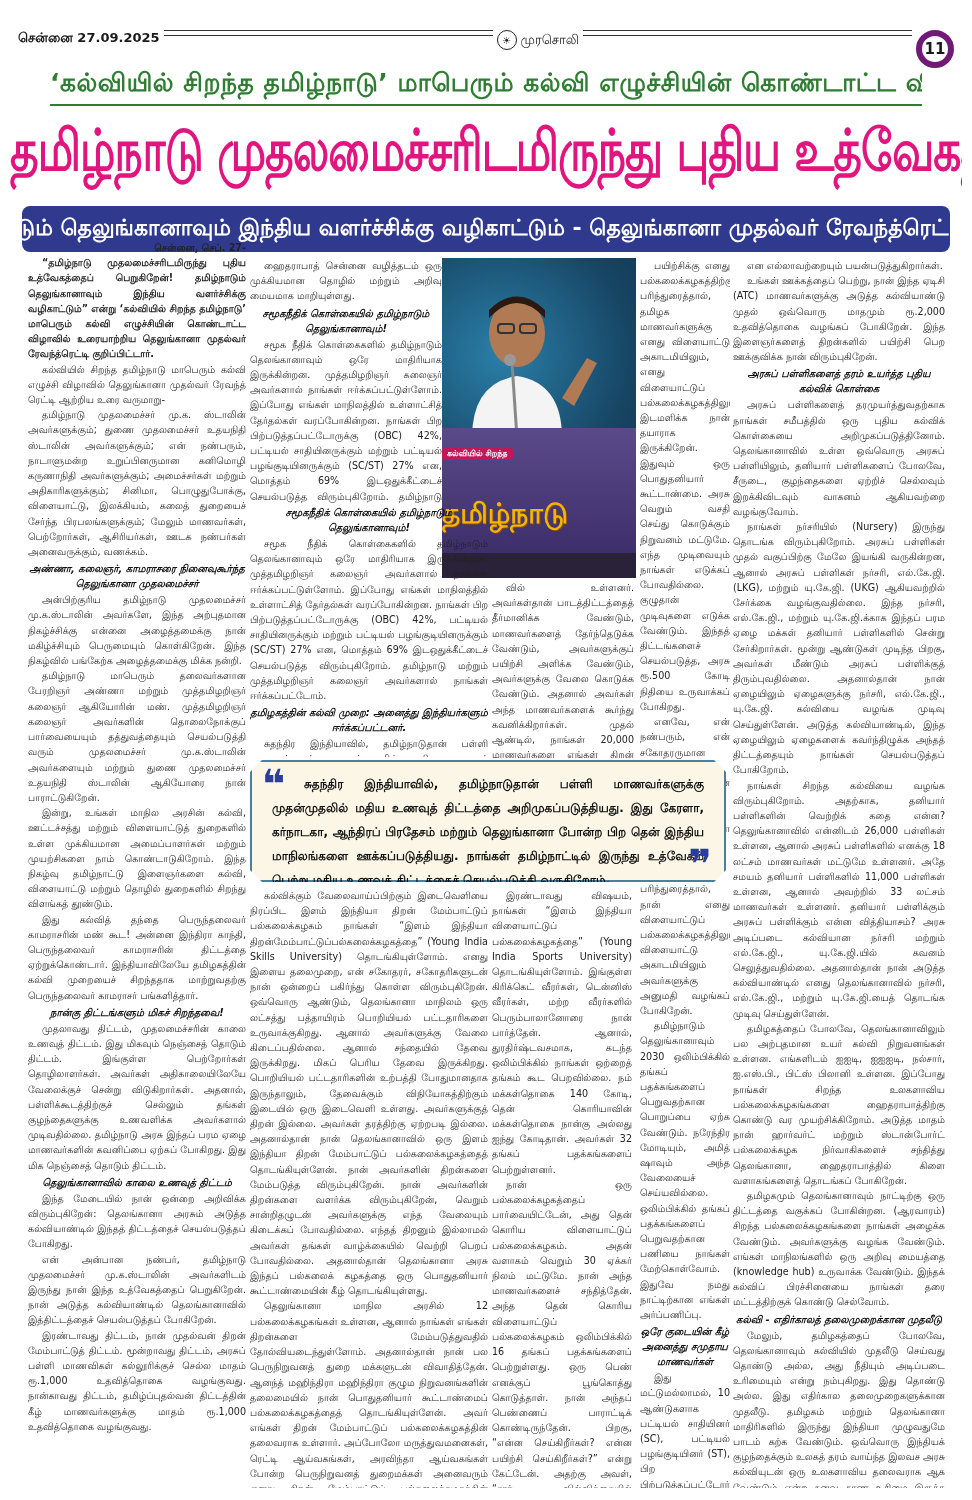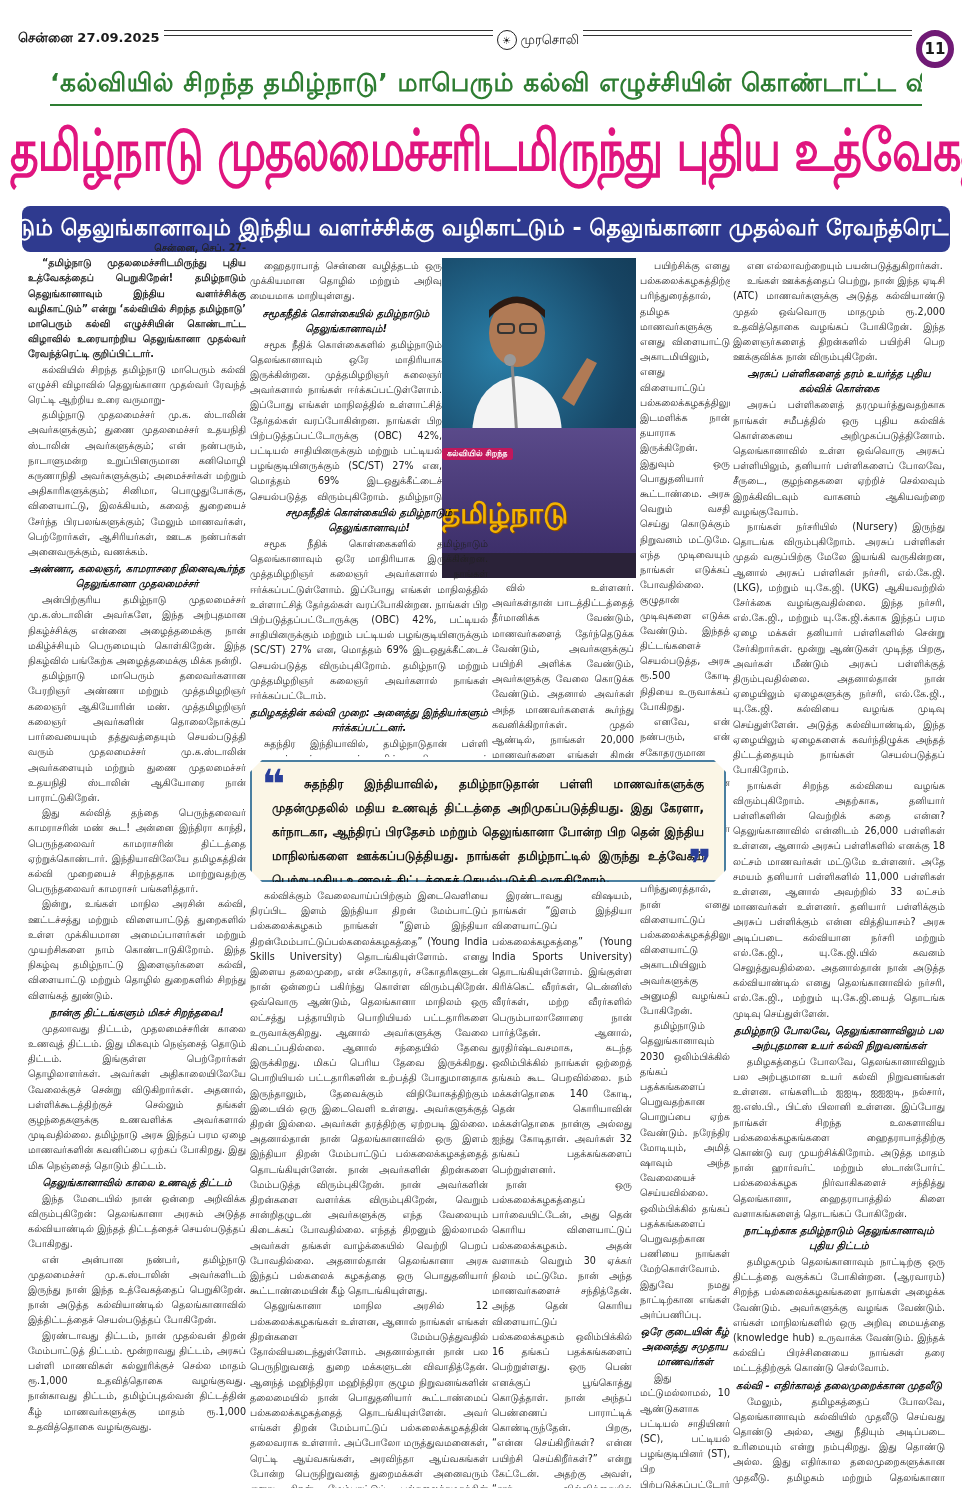--- a/index.html
+++ b/index.html
@@ -58,22 +58,22 @@
 
 <div class="col c1">
   <p class="dateline">சென்னை, செப். 27-</p>
   <p class="lede">“தமிழ்நாடு முதலமைச்சரிடமிருந்து புதிய உத்வேகத்தைப் பெறுகிறேன்! தமிழ்நாடும் தெலுங்கானாவும் இந்திய வளர்ச்சிக்கு வழிகாட்டும்” என்று ‘கல்வியில் சிறந்த தமிழ்நாடு’ மாபெரும் கல்வி எழுச்சியின் கொண்டாட்ட விழாவில் உரையாற்றிய தெலுங்கானா முதல்வர் ரேவந்த்ரெட்டி குறிப்பிட்டார்.</p>
   <div>
       <p>கல்வியில் சிறந்த தமிழ்நாடு மாபெரும் கல்வி எழுச்சி விழாவில் தெலுங்கானா முதல்வர் ரேவந்த் ரெட்டி ஆற்றிய உரை வருமாறு-</p>
       <p>தமிழ்நாடு முதலமைச்சர் மு.க. ஸ்டாலின் அவர்களுக்கும்; துணை முதலமைச்சர் உதயநிதி ஸ்டாலின் அவர்களுக்கும்; என் நண்பரும், நாடாளுமன்ற உறுப்பினருமான கனிமொழி கருணாநிதி அவர்களுக்கும்; அமைச்சர்கள் மற்றும் அதிகாரிகளுக்கும்; சினிமா, பொழுதுபோக்கு, விளையாட்டு, இலக்கியம், கலைத் துறையைச் சேர்ந்த பிரபலங்களுக்கும்; மேலும் மாணவர்கள், பெற்றோர்கள், ஆசிரியர்கள், ஊடக நண்பர்கள் அனைவருக்கும், வணக்கம்.</p>
       <h4>அண்ணா, கலைஞர், காமராசரை நினைவுகூர்ந்த தெலுங்கானா முதலமைச்சர்</h4>
       <p>அன்பிற்குரிய தமிழ்நாடு முதலமைச்சர் மு.க.ஸ்டாலின் அவர்களே, இந்த அற்புதமான நிகழ்ச்சிக்கு என்னை அழைத்தமைக்கு நான் மகிழ்ச்சியும் பெருமையும் கொள்கிறேன். இந்த நிகழ்வில் பங்கேற்க அழைத்தமைக்கு மிக்க நன்றி.</p>
       <p>தமிழ்நாடு மாபெரும் தலைவர்களான பேரறிஞர் அண்ணா மற்றும் முத்தமிழறிஞர் கலைஞர் ஆகியோரின் மண். முத்தமிழறிஞர் கலைஞர் அவர்களின் தொலைநோக்குப் பார்வையையும் தத்துவத்தையும் செயல்படுத்தி வரும் முதலமைச்சர் மு.க.ஸ்டாலின் அவர்களையும் மற்றும் துணை முதலமைச்சர் உதயநிதி ஸ்டாலின் ஆகியோரை நான் பாராட்டுகிறேன்.</p>
+      <p>இன்று, உங்கள் மாநில அரசின் கல்வி, ஊட்டச்சத்து மற்றும் விளையாட்டுத் துறைகளில் உள்ள முக்கியமான அமைப்பாளர்கள் மற்றும் முயற்சிகளை நாம் கொண்டாடுகிறோம். இந்த நிகழ்வு தமிழ்நாட்டு இளைஞர்களை கல்வி, விளையாட்டு மற்றும் தொழில் துறைகளில் சிறந்து விளங்கத் தூண்டும்.</p>
       <p>இது கல்வித் தந்தை பெருந்தலைவர் காமராசரின் மண் கூட! அன்னை இந்திரா காந்தி, பெருந்தலைவர் காமராசரின் திட்டத்தை ஏற்றுக்கொண்டார். இந்தியாவிலேயே தமிழகத்தின் கல்வி முறையைச் சிறந்ததாக மாற்றுவதற்கு பெருந்தலைவர் காமராசர் பங்களித்தார்.</p>
-      <p>இன்று, உங்கள் மாநில அரசின் கல்வி, ஊட்டச்சத்து மற்றும் விளையாட்டுத் துறைகளில் உள்ள முக்கியமான அமைப்பாளர்கள் மற்றும் முயற்சிகளை நாம் கொண்டாடுகிறோம். இந்த நிகழ்வு தமிழ்நாட்டு இளைஞர்களை கல்வி, விளையாட்டு மற்றும் தொழில் துறைகளில் சிறந்து விளங்கத் தூண்டும்.</p>
       <h4>நான்கு திட்டங்களும் மிகச் சிறந்தவை!</h4>
       <p>முதலாவது திட்டம், முதலமைச்சரின் காலை உணவுத் திட்டம். இது மிகவும் நெஞ்சைத் தொடும் திட்டம். இங்குள்ள பெற்றோர்கள் தொழிலாளர்கள். அவர்கள் அதிகாலையிலேயே வேலைக்குச் சென்று விடுகிறார்கள். அதனால், பள்ளிக்கூடத்திற்குச் செல்லும் தங்கள் குழந்தைகளுக்கு உணவளிக்க அவர்களால் முடிவதில்லை. தமிழ்நாடு அரசு இந்தப் பரம ஏழை மாணவர்களின் கவனிப்பை ஏற்கப் போகிறது. இது மிக நெஞ்சைத் தொடும் திட்டம்.</p>
       <h4>தெலுங்கானாவில் காலை உணவுத் திட்டம்</h4>
       <p>இந்த மேடையில் நான் ஒன்றை அறிவிக்க விரும்புகிறேன்: தெலங்கானா அரசும் அடுத்த கல்வியாண்டில் இந்தத் திட்டத்தைச் செயல்படுத்தப் போகிறது.</p>
       <p>என் அன்பான நண்பர், தமிழ்நாடு முதலமைச்சர் மு.க.ஸ்டாலின் அவர்களிடம் இருந்து நான் இந்த உத்வேகத்தைப் பெறுகிறேன். நான் அடுத்த கல்வியாண்டில் தெலங்கானாவில் இத்திட்டத்தைச் செயல்படுத்தப் போகிறேன்.</p>
       <p>இரண்டாவது திட்டம், நான் முதல்வன் திறன் மேம்பாட்டுத் திட்டம். மூன்றாவது திட்டம், அரசுப் பள்ளி மாணவிகள் கல்லூரிக்குச் செல்ல மாதம் ரூ.1,000 உதவித்தொகை வழங்குவது. நான்காவது திட்டம், தமிழ்ப்புதல்வன் திட்டத்தின் கீழ் மாணவர்களுக்கு மாதம் ரூ.1,000 உதவித்தொகை வழங்குவது.</p>
     </div>
 </div>
 
 <div class="col c2a">
@@ -153,20 +153,18 @@
 </div>
 
 <div class="col c4">
   <div>
       <p>என எல்லாவற்றையும் பயன்படுத்துகிறார்கள்.</p>
       <p>உங்கள் ஊக்கத்தைப் பெற்று, நான் இந்த ஏடிசி (ATC) மாணவர்களுக்கு அடுத்த கல்வியாண்டு முதல் ஒவ்வொரு மாதமும் ரூ.2,000 உதவித்தொகை வழங்கப் போகிறேன். இந்த இளைஞர்களைத் திறன்களில் பயிற்சி பெற ஊக்குவிக்க நான் விரும்புகிறேன்.</p>
       <h4>அரசுப் பள்ளிகளைத் தரம் உயர்த்த புதிய கல்விக் கொள்கை</h4>
       <p>அரசுப் பள்ளிகளைத் தரமுயர்த்துவதற்காக நாங்கள் சமீபத்தில் ஒரு புதிய கல்விக் கொள்கையை அறிமுகப்படுத்தினோம். தெலங்கானாவில் உள்ள ஒவ்வொரு அரசுப் பள்ளியிலும், தனியார் பள்ளிகளைப் போலவே, சீருடை, குழந்தைகளை ஏற்றிச் செல்லவும் இறக்கிவிடவும் வாகனம் ஆகியவற்றை வழங்குவோம்.</p>
       <p>நாங்கள் நர்சரியில் (Nursery) இருந்து தொடங்க விரும்புகிறோம். அரசுப் பள்ளிகள் முதல் வகுப்பிற்கு மேலே இயங்கி வருகின்றன, ஆனால் அரசுப் பள்ளிகள் நர்சரி, எல்.கே.ஜி. (LKG), மற்றும் யு.கே.ஜி. (UKG) ஆகியவற்றில் சேர்க்கை வழங்குவதில்லை. இந்த நர்சரி, எல்.கே.ஜி., மற்றும் யு.கே.ஜி.க்காக இந்தப் பரம ஏழை மக்கள் தனியார் பள்ளிகளில் சென்று சேர்கிறார்கள். மூன்று ஆண்டுகள் முடிந்த பிறகு, அவர்கள் மீண்டும் அரசுப் பள்ளிக்குத் திரும்புவதில்லை. அதனால்தான் நான் ஏழையிலும் ஏழைகளுக்கு நர்சரி, எல்.கே.ஜி., யு.கே.ஜி. கல்வியை வழங்க முடிவு செய்துள்ளேன். அடுத்த கல்வியாண்டில், இந்த ஏழையிலும் ஏழைகளைக் கவர்ந்திழுக்க அந்தத் திட்டத்தையும் நாங்கள் செயல்படுத்தப் போகிறோம்.</p>
       <p>நாங்கள் சிறந்த கல்வியை வழங்க விரும்புகிறோம். அதற்காக, தனியார் பள்ளிகளின் வெற்றிக் கதை என்ன? தெலுங்கானாவில் என்னிடம் 26,000 பள்ளிகள் உள்ளன, ஆனால் அரசுப் பள்ளிகளில் எனக்கு 18 லட்சம் மாணவர்கள் மட்டுமே உள்ளனர். அதே சமயம் தனியார் பள்ளிகளில் 11,000 பள்ளிகள் உள்ளன, ஆனால் அவற்றில் 33 லட்சம் மாணவர்கள் உள்ளனர். தனியார் பள்ளிக்கும் அரசுப் பள்ளிக்கும் என்ன வித்தியாசம்? அரசு அடிப்படை கல்வியான நர்சரி மற்றும் எல்.கே.ஜி., யு.கே.ஜி.யில் கவனம் செலுத்துவதில்லை. அதனால்தான் நான் அடுத்த கல்வியாண்டில் எனது தெலங்கானாவில் நர்சரி, எல்.கே.ஜி., மற்றும் யு.கே.ஜி.யைத் தொடங்க முடிவு செய்துள்ளேன்.</p>
-      <h4>தமிழ்நாடு போலவே, தெலுங்கானாவிலும் பல அற்புதமான உயர் கல்வி நிறுவனங்கள்</h4>
       <p>தமிழகத்தைப் போலவே, தெலங்கானாவிலும் பல அற்புதமான உயர் கல்வி நிறுவனங்கள் உள்ளன. எங்களிடம் ஐஐடி, ஐஐஐடி, நல்சார், ஐ.எஸ்.பி., பிட்ஸ் பிலானி உள்ளன. இப்போது நாங்கள் சிறந்த உலகளாவிய பல்கலைக்கழகங்களை ஹைதராபாத்திற்கு கொண்டு வர முயற்சிக்கிறோம். அடுத்த மாதம் நான் ஹார்வர்ட் மற்றும் ஸ்டான்போர்ட் பல்கலைக்கழக நிர்வாகிகளைச் சந்தித்து தெலங்கானா, ஹைதராபாத்தில் கிளை வளாகங்களைத் தொடங்கப் போகிறேன்.</p>
-      <h4>நாட்டிற்காக தமிழ்நாடும் தெலுங்கானாவும் புதிய திட்டம்</h4>
       <p>தமிழகமும் தெலங்கானாவும் நாட்டிற்கு ஒரு திட்டத்தை வகுக்கப் போகின்றன. (ஆரவாரம்) சிறந்த பல்கலைக்கழகங்களை நாங்கள் அழைக்க வேண்டும். அவர்களுக்கு வழங்க வேண்டும். எங்கள் மாநிலங்களில் ஒரு அறிவு மையத்தை (knowledge hub) உருவாக்க வேண்டும். இந்தக் கல்விப் பிரச்சினையை நாங்கள் தரை மட்டத்திற்குக் கொண்டு செல்வோம்.</p>
       <h4>கல்வி - எதிர்காலத் தலைமுறைக்கான முதலீடு</h4>
       <p>மேலும், தமிழகத்தைப் போலவே, தெலங்கானாவும் கல்வியில் முதலீடு செய்வது தொண்டு அல்ல, அது நீதியும் அடிப்படை உரிமையும் என்று நம்புகிறது. இது தொண்டு அல்ல. இது எதிர்கால தலைமுறைகளுக்கான முதலீடு. தமிழகம் மற்றும் தெலங்கானா மாதிரிகளில் இருந்து இந்தியா முழுவதுமே பாடம் கற்க வேண்டும். ஒவ்வொரு இந்தியக் குழந்தைக்கும் உலகத் தரம் வாய்ந்த இலவச அரசு கல்வியுடன் ஒரு உலகளாவிய தலைவராக ஆக வேண்டும் என்ற கனவு காண உரிமை இருக்க வேண்டும்.</p>
     </div>
 </div>
 
 </body></html>

